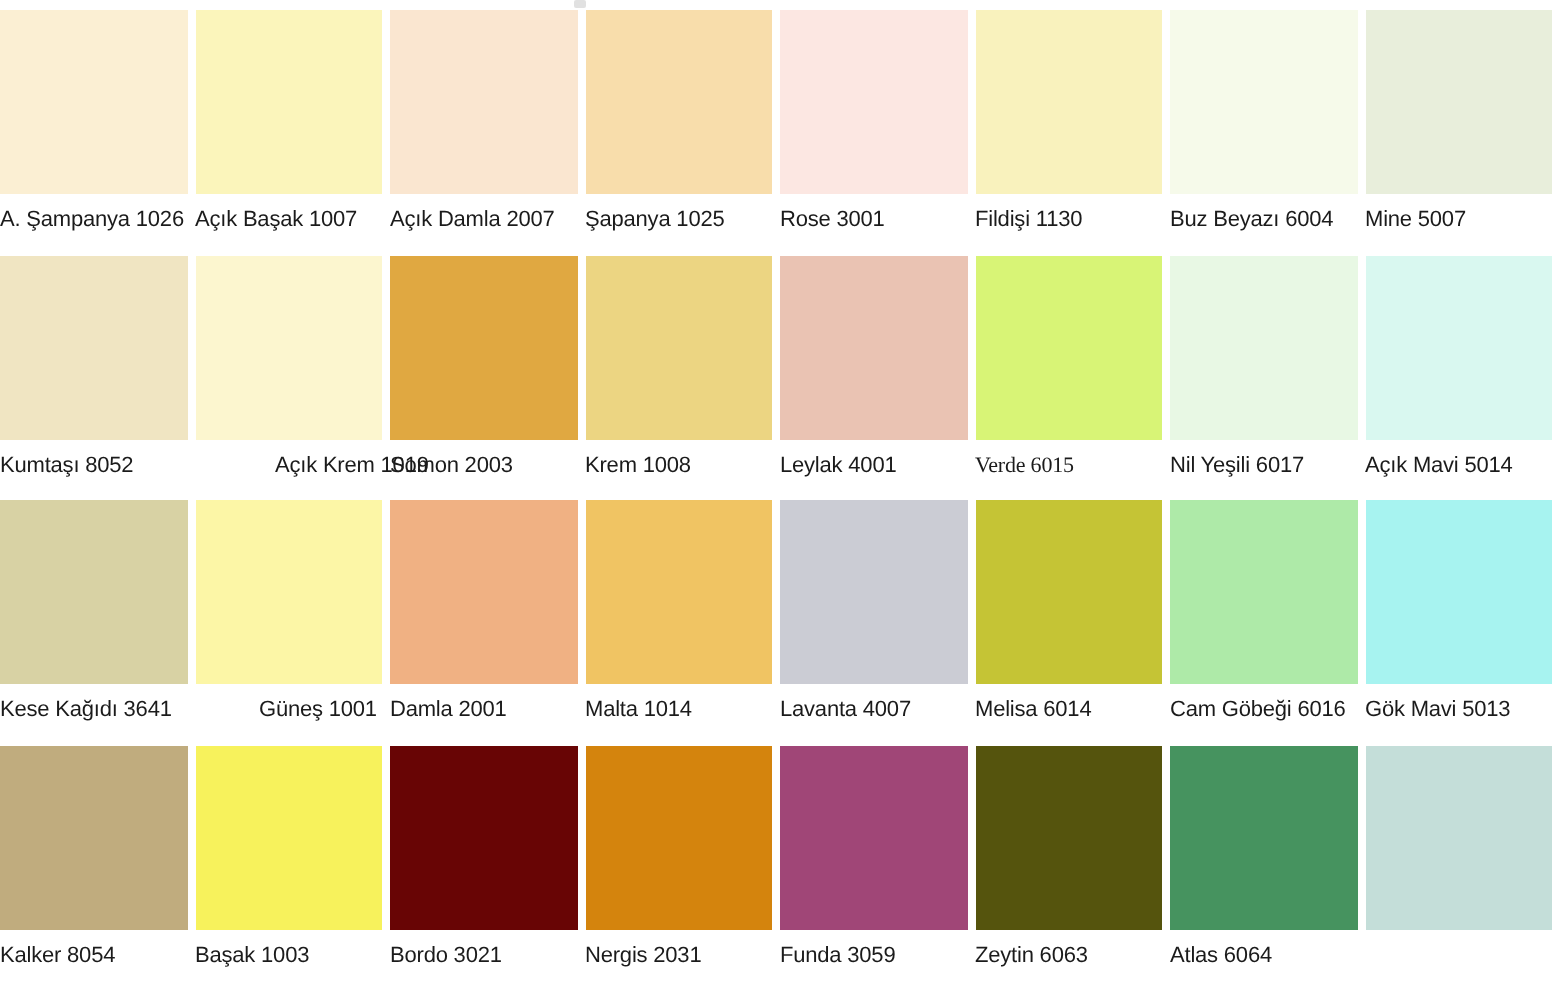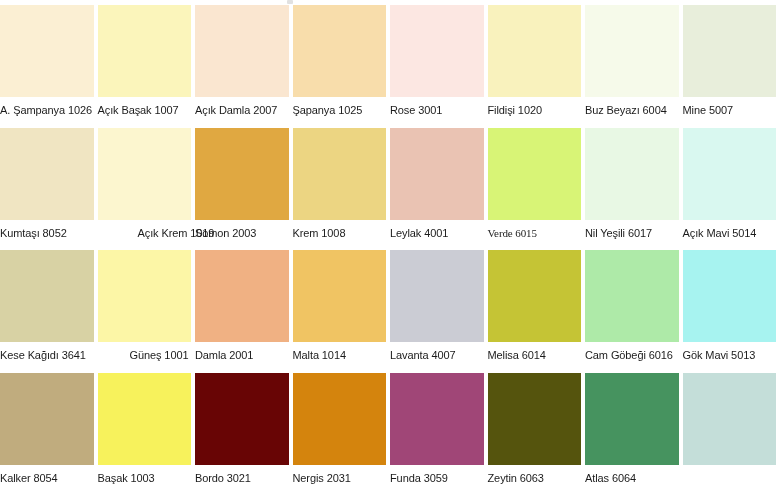--- a/index.html
+++ b/index.html
@@ -99,21 +99,21 @@
       <div class="swatch-cell">
         <span class="swatch-chip" style="background-color: rgb(248, 221, 171);"></span>
         <span class="swatch-label" style="color: rgb(27, 27, 27);">Şapanya 1025</span>
       </div>
       <div class="swatch-cell">
         <span class="swatch-chip" style="background-color: rgb(252, 231, 226);"></span>
         <span class="swatch-label" style="color: rgb(27, 27, 27);">Rose 3001</span>
       </div>
       <div class="swatch-cell">
         <span class="swatch-chip" style="background-color: rgb(249, 242, 189);"></span>
-        <span class="swatch-label" style="color: rgb(27, 27, 27);">Fildişi 1020</span>
+        <span class="swatch-label" style="color: rgb(27, 27, 27);">Fildişi 1130</span>
       </div>
       <div class="swatch-cell">
         <span class="swatch-chip" style="background-color: rgb(246, 250, 234);"></span>
         <span class="swatch-label" style="color: rgb(27, 27, 27);">Buz Beyazı 6004</span>
       </div>
       <div class="swatch-cell">
         <span class="swatch-chip" style="background-color: rgb(232, 238, 219);"></span>
         <span class="swatch-label" style="color: rgb(27, 27, 27);">Mine 5007</span>
       </div>
     </div>

